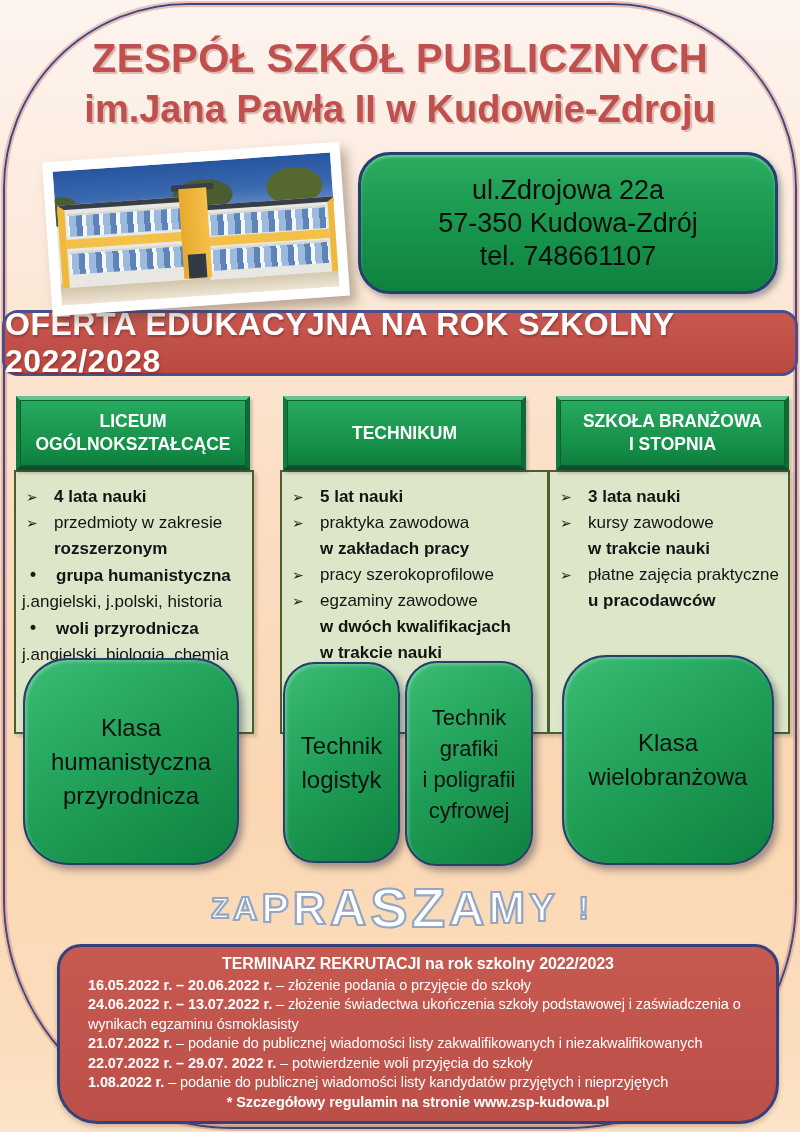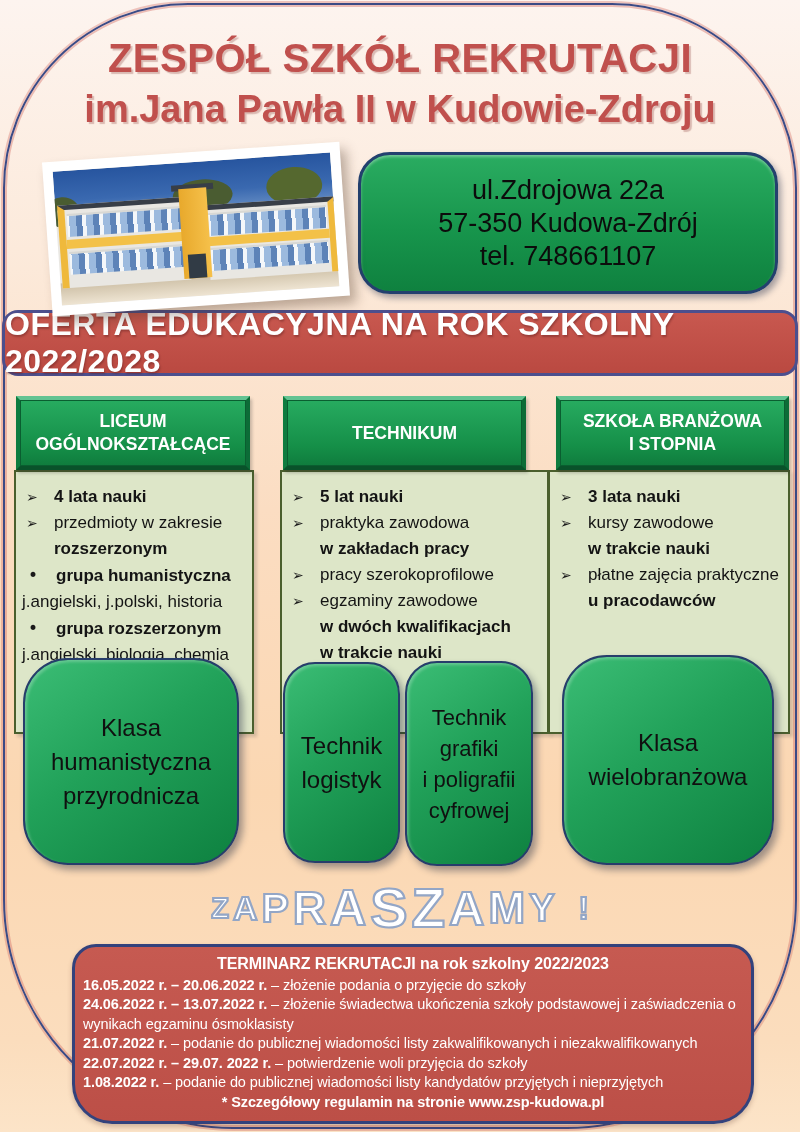--- a/index.html
+++ b/index.html
@@ -94,34 +94,34 @@
   #o3{left:405px;top:661px;width:124px;height:201px;border-radius:32px;font-size:22px;line-height:31px;}
   #o4{left:562px;top:655px;width:208px;height:206px;}
 
   
   .invite{position:absolute;left:0;right:0;top:874px;height:68px;z-index:1;
           display:flex;align-items:center;justify-content:center;font-weight:bold;color:#fff;}
   .invite span{-webkit-text-stroke:2.2px #93a6c6;margin:0 2px;line-height:1;
                text-shadow:0 0 1px #93a6c6;}
 
   
-  .terminarz{position:absolute;left:72px;top:944px;width:660px;z-index:2;
-             padding:7px 8px 9px;border:3px solid #33427c;border-radius:24px 24px 40px 40px;
+  .terminarz{position:absolute;left:57px;top:944px;width:660px;z-index:2;
+             padding:7px 28px 9px;border:3px solid #33427c;border-radius:24px 24px 40px 40px;
              background:linear-gradient(180deg,#c65a51,#bc4f47);
              box-shadow:0 3px 5px rgba(80,40,30,.25);
              color:#fff;font-size:14.5px;line-height:19.5px;letter-spacing:-.1px;}
   .t-title{text-align:center;font-weight:bold;font-size:16px;margin-bottom:2px;}
   .t-foot{text-align:center;font-weight:bold;}
 </style>
 </head>
 <body>
 
 <div class="frame-border"></div>
 
-<div class="title title1">ZESPÓŁ SZKÓŁ REKRUTACJI</div>
+<div class="title title1">ZESPÓŁ SZKÓŁ PUBLICZNYCH</div>
 <div class="title title2">im.Jana Pawła II w Kudowie-Zdroju</div>
 
 <div class="photo">
   <div class="photo-inner">
     <div class="sky"></div>
     <div class="tree t1"></div>
     <div class="tree t2"></div>
     <div class="tree t3"></div>
     <div class="ground"></div>
     <div class="wing wingL">
@@ -171,21 +171,21 @@
       </div>
     <div class="row">
         <span class="bullet dot">•</span>
         <span class="txt bold">grupa humanistyczna</span>
       </div>
     <div class="row flush">
         <span class="txt">j.angielski, j.polski, historia</span>
       </div>
     <div class="row">
         <span class="bullet dot">•</span>
-        <span class="txt bold">grupa rozszerzonym</span>
+        <span class="txt bold">woli przyrodnicza</span>
       </div>
     <div class="row flush">
         <span class="txt">j.angielski, biologia, chemia</span>
       </div>
   </div>
 </div>
 
 <div class="panel" id="p2">
   <div class="list">
     <div class="row">

